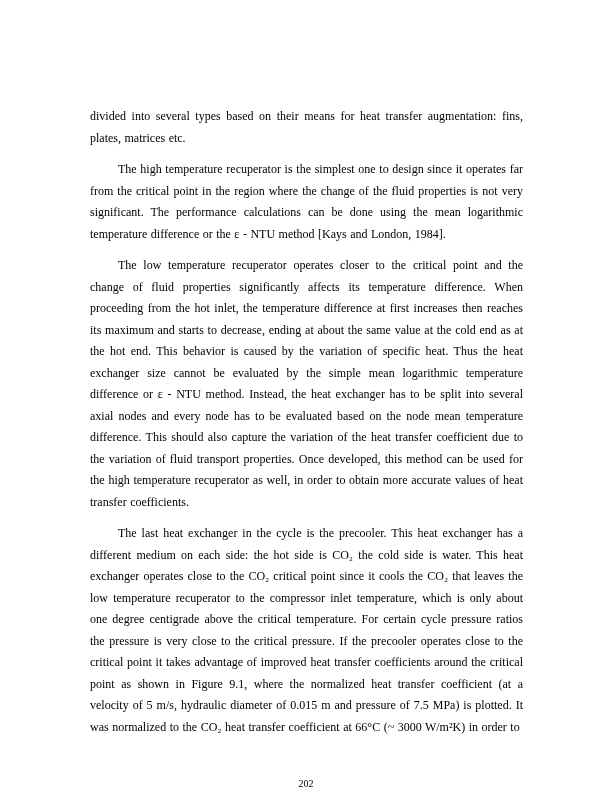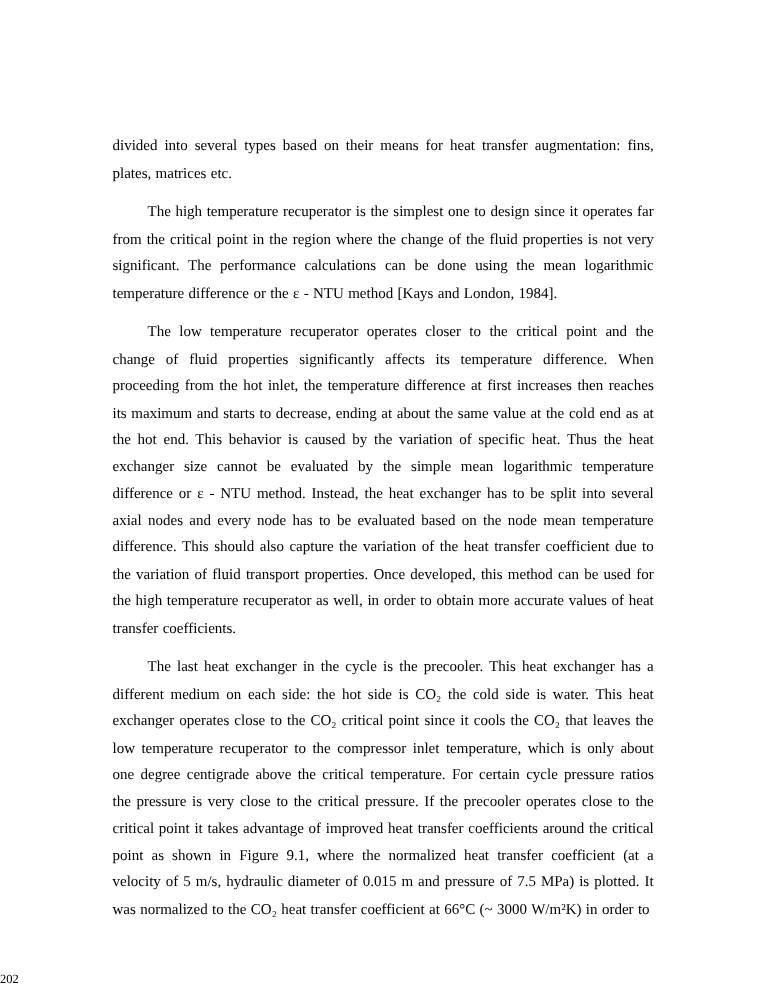--- a/index.html
+++ b/index.html
@@ -39,20 +39,21 @@
       text-indent: 28px;
     }
     .content p.no-indent {
       text-indent: 0;
     }
     .page-number {
       position: absolute;
       left: 0;
       right: 0;
       top: 742px;
+      text-align: center;
       font-size: 10px;
       font-family: "Liberation Serif", serif;
     }
   </style>
 </head>
 <body>
 
 <div class="page">
   <div class="content">
     <p class="no-indent">divided into several types based on their means for heat transfer augmentation: fins, plates, matrices etc.</p>

